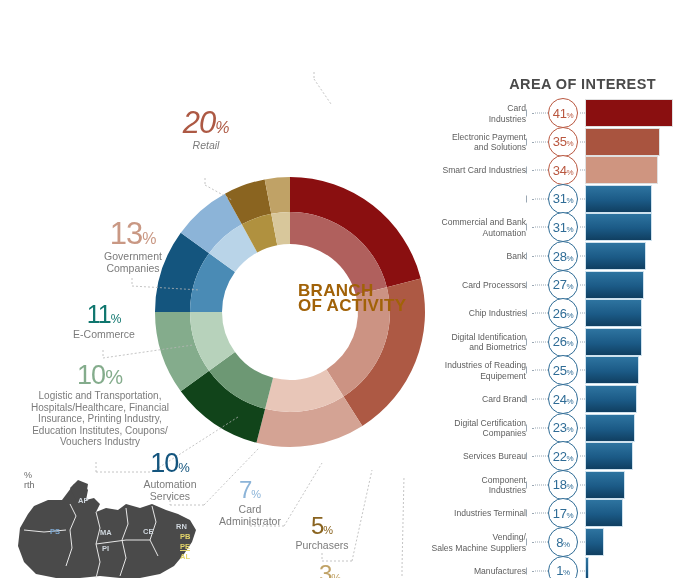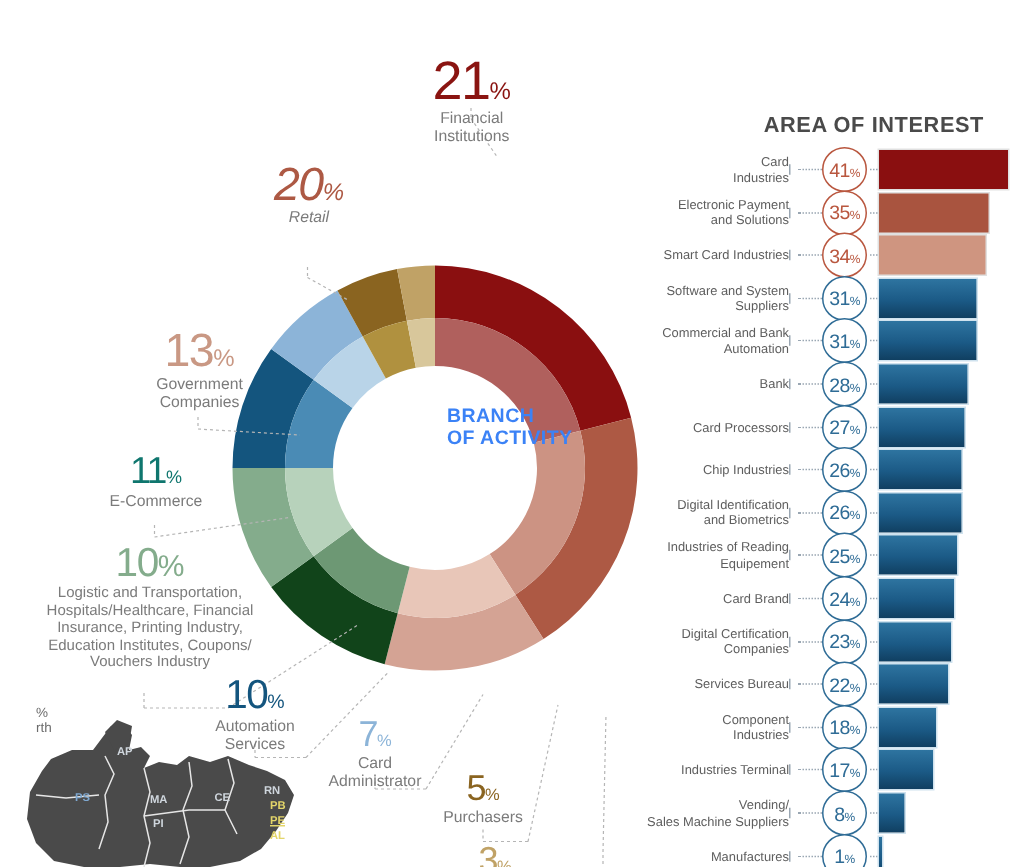--- a/index.html
+++ b/index.html
@@ -10,23 +10,23 @@
     overflow:hidden;
     position:relative;
   }
   #stage{position:absolute;left:0;top:0;width:676px;height:578px;overflow:hidden;}
 
   
   #donut-wrap{position:absolute;left:0;top:0;width:440px;height:578px;overflow:hidden;}
   #donut-svg{position:absolute;left:0px;top:0px;}
   .donut-center-title{
     position:absolute;
-    left:298px;top:269px;
-    font-size:13px;font-weight:bold;
-    color:#3b82f6;letter-spacing:0.3px;line-height:15px;
+    left:298px;top:283px;
+    font-size:17px;font-weight:bold;
+    color:#a16207;letter-spacing:0.3px;line-height:15px;
     white-space:pre-line;
   }
 
   
   .callout{position:absolute;}
   .callout .pct{
     font-weight:normal;line-height:1;
     white-space:nowrap;
     font-family:"Liberation Sans", sans-serif;
   }
@@ -128,27 +128,20 @@
       <path d="M132 278 L132 286 M132 286 L200 290" stroke-dasharray="2 2"></path>
       <path d="M103 350 L103 358 M103 358 L193 345" stroke-dasharray="2 2"></path>
       <path d="M96 462 L96 472 M96 472 L152 472 M152 472 L238 417" stroke-dasharray="2 2"></path>
       <path d="M170 496 L170 505 M170 505 L204 505 M204 505 L259 448" stroke-dasharray="2 2"></path>
       <path d="M250 517 L250 526 M250 526 L284 526 M284 526 L322 463" stroke-dasharray="2 2"></path>
       <path d="M322 553 L322 561 M322 561 L352 561 M352 561 L372 470" stroke-dasharray="2 2"></path>
       <path d="M402 576 L402 568 M402 568 L404 476" stroke-dasharray="2 2"></path>
     </g>
   </svg>
 
-  <div class="callout ctr" style="left:262px;top:36px;width:105px;">
-    <div class="pct" style="color:#8a1411">
-      <span class="num" style="font-size:36px">21</span><span class="sign">%</span>
-    </div>
-    <div class="cap">Financial
-Institutions</div>
-  </div>
 
   <div class="callout ctr" style="left:160px;top:107px;width:92px;font-style:italic;">
     <div class="pct" style="color:#ad5944">
       <span class="num" style="font-size:31px">20</span><span class="sign">%</span>
     </div>
     <div class="cap">Retail</div>
   </div>
 
   <div class="callout ctr" style="left:84px;top:218px;width:98px;">
     <div class="pct" style="color:#c99884">
@@ -266,22 +259,20 @@
           <div class="bar-label">Smart Card Industries</div>
           <div class="tick"></div>
           <div class="dash-l"></div>
           <div class="bubble">
             <span class="v">34<i>%</i></span>
           </div>
           <div class="dash-r"></div>
           <div class="bar" style="width: 71.3171px; background: rgb(207, 149, 128); box-shadow: rgba(0, 0, 0, 0.12) 0px 0px 0px 1px;"></div>
         </div>
         <div class="bar-row" style="top: 177.8px;">
-          <div class="bar-label">Software and System
-Suppliers</div>
           <div class="tick"></div>
           <div class="dash-l"></div>
           <div class="bubble blue">
             <span class="v">31<i>%</i></span>
           </div>
           <div class="dash-r"></div>
           <div class="bar" style="width: 65.0244px; background: linear-gradient(rgb(46, 116, 160) 0%, rgb(27, 90, 134) 55%, rgb(16, 63, 97) 100%); box-shadow: rgb(207, 226, 238) 0px 0px 0px 1px;"></div>
         </div>
         <div class="bar-row" style="top: 206.4px;">
           <div class="bar-label">Commercial and Bank

